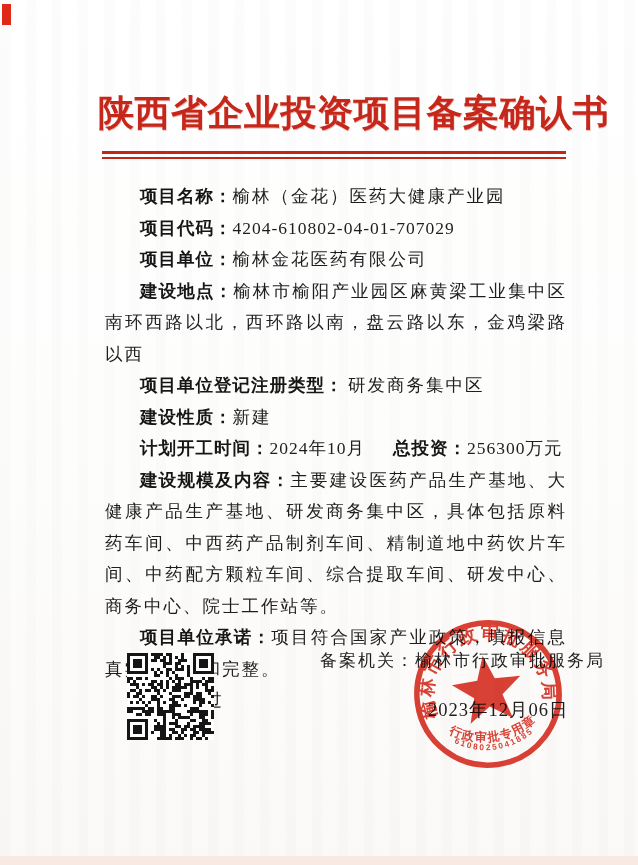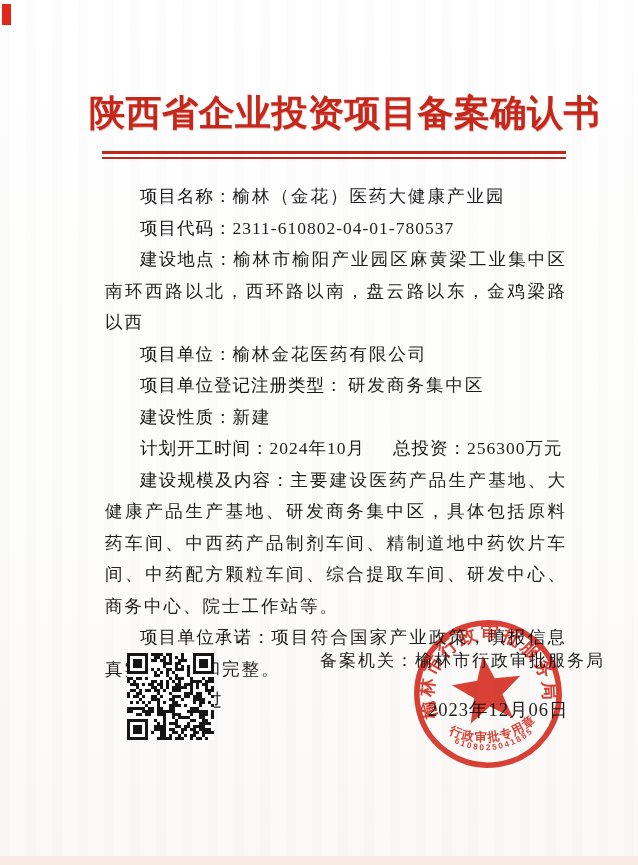--- a/index.html
+++ b/index.html
@@ -8,38 +8,38 @@
     position:relative; width:638px; height:865px; margin:0 auto;
     background:
       repeating-linear-gradient(90deg, rgba(0,0,0,0.010) 0px, rgba(0,0,0,0.010) 10px, rgba(255,255,255,0) 10px, rgba(255,255,255,0) 26px),
       linear-gradient(180deg,#ffffff 0%, #fdfdfc 55%, #fbf9f7 100%);
     overflow:hidden;
     font-family:"Liberation Serif","DejaVu Serif",serif;
     color:#1e1e1e;
   }
   .corner-mark { position:absolute; left:2px; top:4px; width:9px; height:21px; background:#e02818; }
   .doc-title {
-    position:absolute; left:89px; top:89px; width:470px; text-align:center;
+    position:absolute; left:98px; top:89px; width:470px; text-align:center;
     font-size:36px; font-weight:700; color:#c5271b; letter-spacing:0.5px;
     font-family:Liberation Serif, serif;
     text-shadow:0.6px 0.6px 0 rgba(197,39,27,0.35);
     white-space:nowrap;
   }
   .title-rule {
     position:absolute; left:102px; top:151px; width:464px; height:8px;
     border-top:3px solid #c1261a; border-bottom:2px solid #c1261a;
   }
   .doc-body {
     position:absolute; left:105px; top:181px; width:462px;
     font-size:17.5px; line-height:31.5px; text-align:justify;
   }
   .doc-body p { text-indent:35px; }
   .label {
     font-family:"Liberation Sans","DejaVu Sans",sans-serif;
-    font-weight:400; letter-spacing:1px; color:#161616;
+    font-weight:700; letter-spacing:1px; color:#161616;
   }
   .value { letter-spacing:2px; }
   .value-num { letter-spacing:1px; }
   .row-split { display:flex; padding-left:35px; text-indent:0 !important; }
   .row-split .group2 { margin-left:28px; white-space:nowrap; }
   .review-line { letter-spacing:4px; }
   .qr { position:absolute; left:127px; top:653px; width:87px; height:87px; }
   .qr svg { width:100%; height:100%; display:block; }
   .authority {
     position:absolute; left:320px; top:649px;
@@ -61,23 +61,23 @@
 
 <div class="page">
 
   <div class="corner-mark"></div>
 
   <div class="doc-title">陕西省企业投资项目备案确认书</div>
   <div class="title-rule"></div>
 
   <div class="doc-body">
     <p><span class="label">项目名称：</span><span class="value">榆林（金花）医药大健康产业园</span></p>
-    <p><span class="label">项目代码：</span><span class="value-num">2311-610802-04-01-780537</span></p>
+    <p><span class="label">项目代码：</span><span class="value-num">4204-610802-04-01-707029</span></p>
+    <p><span class="label">项目单位：</span><span class="value">榆林金花医药有限公司</span></p>
     <p><span class="label">建设地点：</span><span class="value">榆林市榆阳产业园区麻黄梁工业集中区南环西路以北，西环路以南，盘云路以东，金鸡梁路以西</span></p>
-    <p><span class="label">项目单位：</span><span class="value">榆林金花医药有限公司</span></p>
     <p><span class="label">项目单位登记注册类型：</span>&nbsp;<span class="value">研发商务集中区</span></p>
     <p><span class="label">建设性质：</span><span class="value">新建</span></p>
     <p class="row-split">
       <span><span class="label">计划开工时间：</span><span class="value-num">2024年10月</span></span>
       <span class="group2"><span class="label">总投资：</span><span class="value-num">256300万元</span></span>
     </p>
     <p><span class="label">建设规模及内容：</span><span class="value">主要建设医药产品生产基地、大健康产品生产基地、研发商务集中区，具体包括原料药车间、中西药产品制剂车间、精制道地中药饮片车间、中药配方颗粒车间、综合提取车间、研发中心、商务中心、院士工作站等。</span></p>
     <p><span class="label">项目单位承诺：</span><span class="value">项目符合国家产业政策，填报信息真实、合法和完整。</span></p>
     <p class="review-line">审核通过</p>
   </div>

